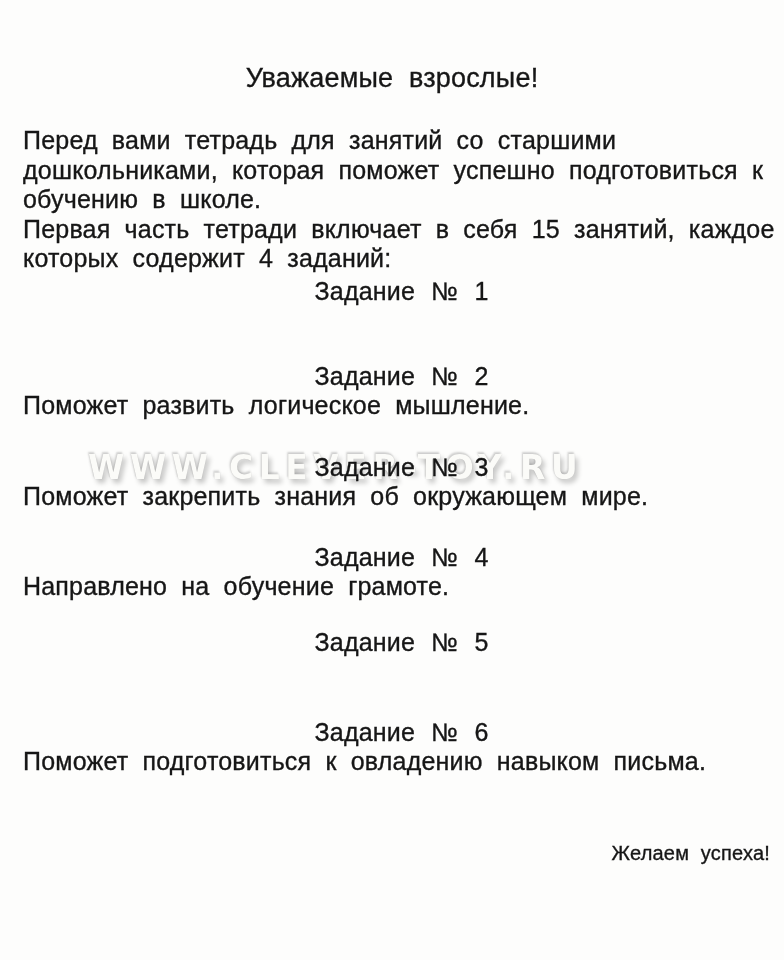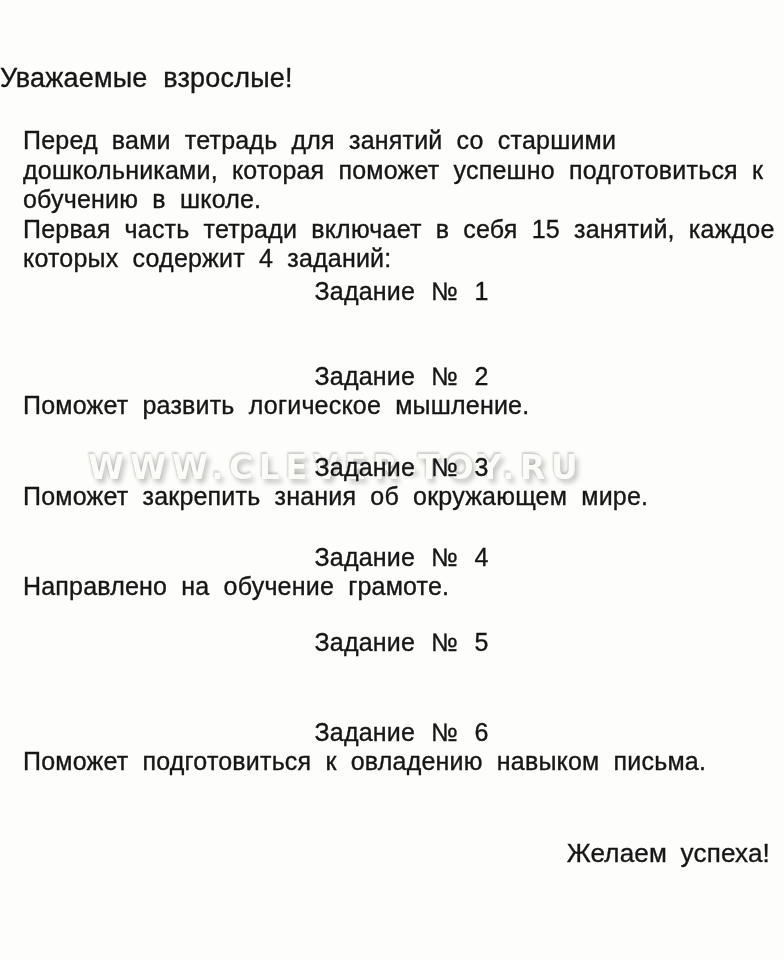--- a/index.html
+++ b/index.html
@@ -19,21 +19,21 @@
   .txt {
     position: absolute;
     -webkit-text-stroke: 0.35px #161616;
     letter-spacing: 0.2px;
     white-space: nowrap;
   }
   .doc-title {
     top: 63px;
     left: 0;
     right: 0;
-    text-align: left;
+    text-align: center;
     font-size: 27px;
     line-height: 30px;
     word-spacing: 8px;
     margin: 0;
     font-weight: normal;
   }
   .intro {
     top: 126px;
     left: 23px;
     right: 20px;
@@ -62,21 +62,21 @@
     font-size: 25px;
     line-height: 29px;
     word-spacing: 7px;
     -webkit-text-stroke: 0.35px #161616;
     letter-spacing: 0.2px;
     white-space: nowrap;
   }
   .farewell {
     top: 837px;
     right: 14px;
-    font-size: 26px;
+    font-size: 20px;
     line-height: 33px;
     word-spacing: 6px;
   }
   .watermark {
     position: absolute;
     top: 448px;
     left: 88px;
     font-family: "DejaVu Sans", sans-serif;
     font-weight: bold;
     font-size: 33px;

